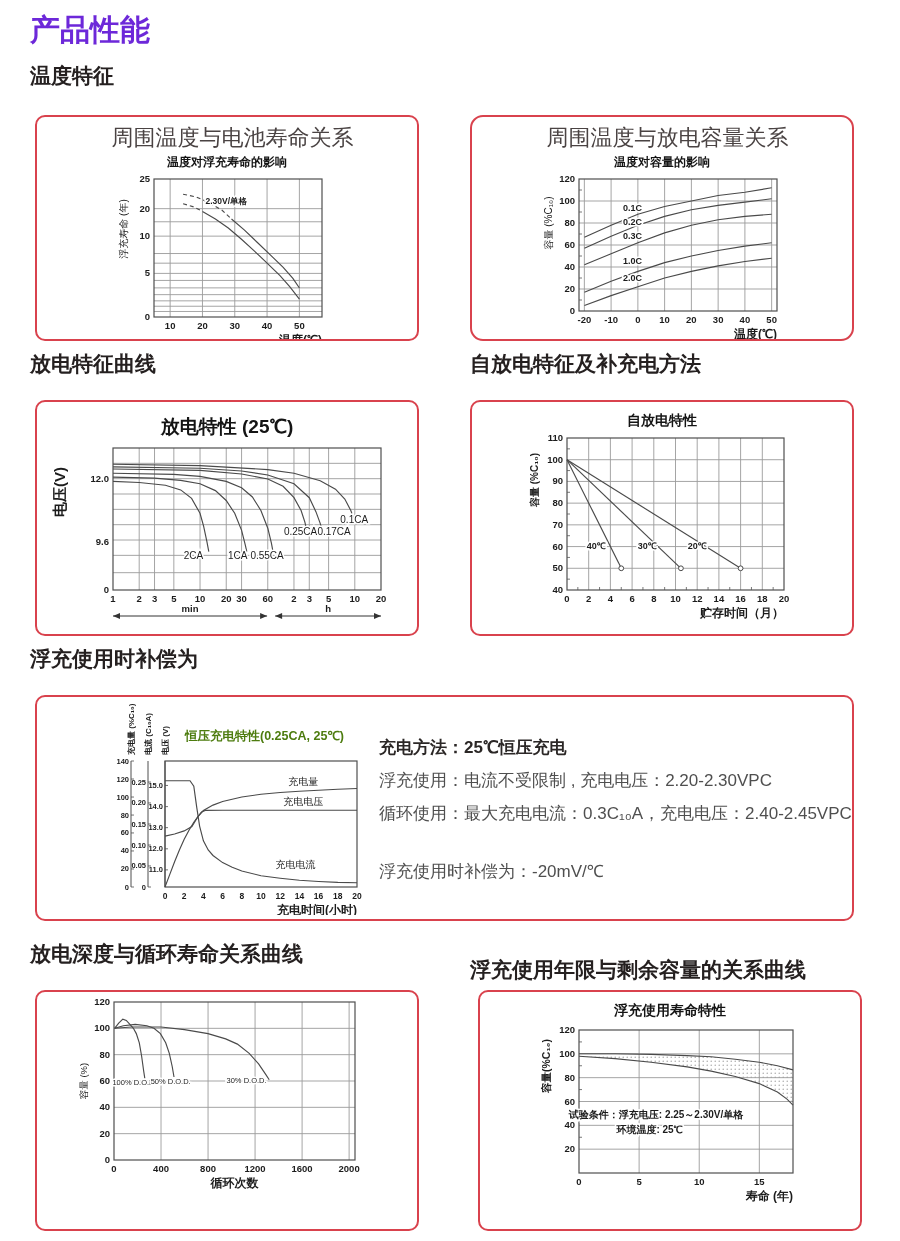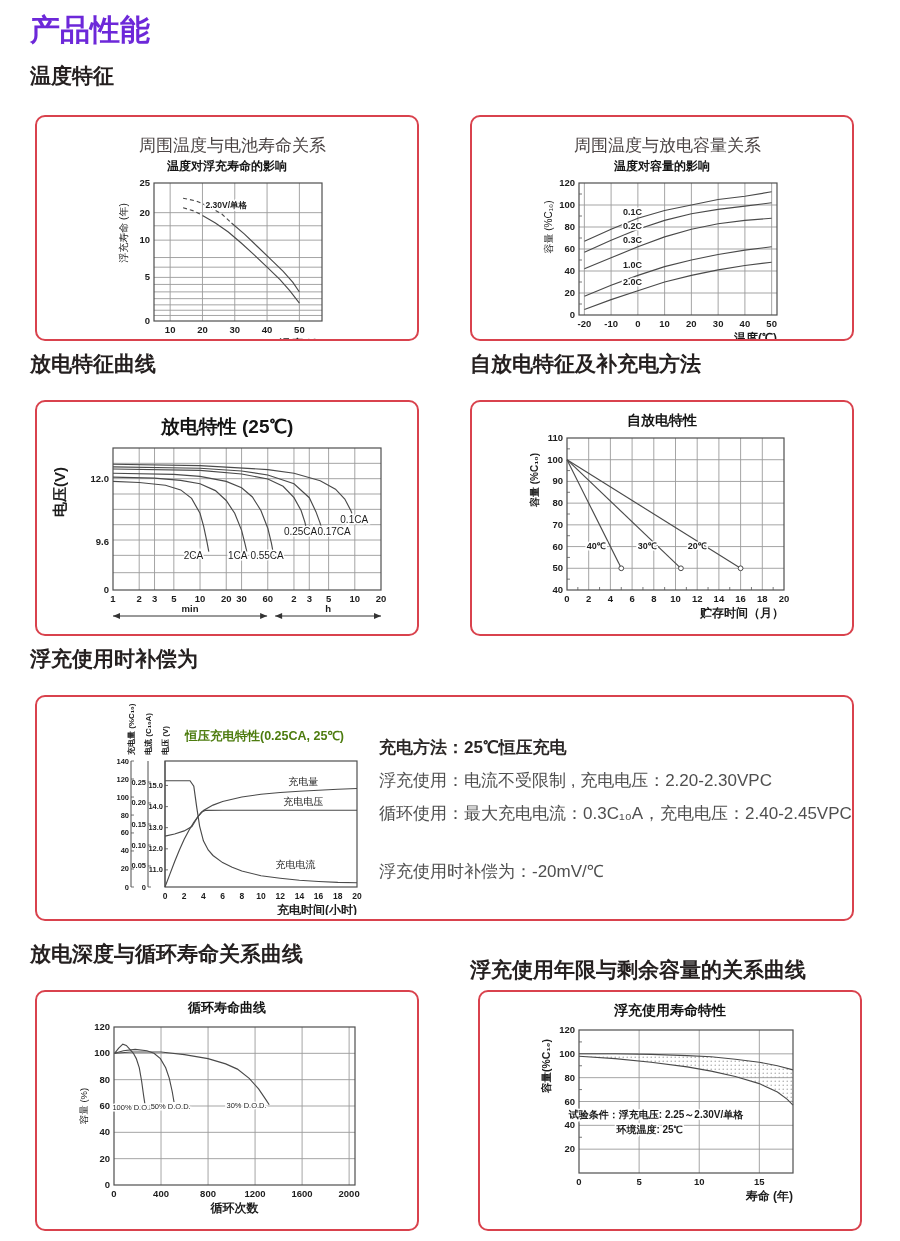--- a/index.html
+++ b/index.html
@@ -1,20 +1,20 @@
 <!DOCTYPE html>
 <html><head>
 <meta charset="utf-8">
 <style>
   html,body{margin:0;padding:0;background:#fff;}
   body{width:900px;height:1241px;position:relative;font-family:"Liberation Sans",sans-serif;color:#262020;}
   .h1{position:absolute;left:30px;top:10px;font-size:30px;font-weight:700;color:#6d28d9;}
   .h2{position:absolute;font-size:21px;font-weight:700;color:#252020;}
   .cbox{position:absolute;border:2px solid #d9424d;border-radius:10px;background:#fff;overflow:hidden;text-align:center;}
-  .ct-big{margin-top:17px;font-size:17px;font-weight:400;color:#4a4343;padding-left:11px;}
+  .ct-big{margin-top:6px;font-size:22px;font-weight:400;color:#4a4343;padding-left:11px;}
   .ct-sub{margin-top:1px;font-size:12px;font-weight:700;color:#141414;}
   .ct-b19{margin-top:12px;font-size:19px;font-weight:700;color:#141414;}
   .ct-b14{margin-top:10px;font-size:14px;font-weight:700;color:#141414;}
   .ct-b13{margin-top:7px;font-size:13px;font-weight:700;color:#141414;}
   .chost svg{display:block;margin:0 auto;}
   .c5title{position:absolute;left:148px;top:30px;width:210px;font-size:12.5px;font-weight:700;color:#4d7c0f;text-align:left;}
   .ctext{position:absolute;left:342px;top:34px;text-align:left;}
   .ctext .tl{font-size:17px;line-height:33px;color:#4f4f4f;white-space:nowrap;}
   .ctext .tl.strong{font-weight:700;color:#2b2726;}
   .ctext .gap{height:25px;}
@@ -63,21 +63,21 @@
         <text x="283" y="173" font-size="12" text-anchor="end" fill="#1c1c1c" font-family="&quot;Liberation Sans&quot;,sans-serif" font-weight="700">温度(℃)</text>
         <path d="M144.1,23.2L157.0,25.9L169.9,31.5L182.8,39.0L192.5,48.0" fill="none" stroke="#4a4a4a" stroke-width="1.15" stroke-dasharray="4 3"></path>
         <path d="M192.5,48.0L205.5,59.1L218.4,71.5L231.3,83.9L244.2,96.3L253.9,107.4L260.4,117.0" fill="none" stroke="#4a4a4a" stroke-width="1.15"></path>
         <path d="M144.1,32.8L153.8,35.6L163.5,40.4" fill="none" stroke="#4a4a4a" stroke-width="1.15" stroke-dasharray="4 3"></path>
         <path d="M163.5,40.4L176.4,48.0L189.3,57.0L202.2,68.0L215.2,79.8L228.1,92.2L241.0,104.6L250.7,115.6L260.4,128.1" fill="none" stroke="#4a4a4a" stroke-width="1.15"></path>
         <text x="187.24" y="32.84" font-size="8.5" text-anchor="middle" fill="#1c1c1c" font-family="&quot;Liberation Sans&quot;,sans-serif" font-weight="700" paint-order="stroke" stroke="#fff" stroke-width="3">2.30V/单格</text>
       </svg>
     </div>
 </div>
 
-<div class="cbox" style="left:470px;top:115px;width:380px;height:222px;">
+<div class="cbox" style="left:470px;top:115px;width:380px;height:222px;border-radius:13px;">
   <div class="ct-big">周围温度与放电容量关系</div>
   <div class="ct-sub">温度对容量的影响</div>
   <div class="chost">
       <svg width="376" height="186" viewBox="0 0 376 186">
         <line x1="110.35135135135135" y1="8" x2="110.35135135135135" y2="140" stroke="#9b9b9b" stroke-width="0.9"></line>
         <line x1="137.10810810810813" y1="8" x2="137.10810810810813" y2="140" stroke="#9b9b9b" stroke-width="0.9"></line>
         <line x1="163.86486486486487" y1="8" x2="163.86486486486487" y2="140" stroke="#9b9b9b" stroke-width="0.9"></line>
         <line x1="190.6216216216216" y1="8" x2="190.6216216216216" y2="140" stroke="#9b9b9b" stroke-width="0.9"></line>
         <line x1="217.3783783783784" y1="8" x2="217.3783783783784" y2="140" stroke="#9b9b9b" stroke-width="0.9"></line>
         <line x1="244.13513513513513" y1="8" x2="244.13513513513513" y2="140" stroke="#9b9b9b" stroke-width="0.9"></line>
@@ -343,21 +343,20 @@
     <div class="gap"></div>
     <div class="tl">浮充使用时补偿为：-20mV/℃</div>
 
   </div>
 </div>
 
 <div class="h2" style="left:30px;top:940px;">放电深度与循环寿命关系曲线</div>
 <div class="h2" style="left:470px;top:940px;margin-top:16px;">浮充使用年限与剩余容量的关系曲线</div>
 
 <div class="cbox" style="left:35px;top:990px;width:380px;height:237px;">
-  <div class="ct-b13">循环寿命曲线</div>
   <div class="chost">
       <svg width="376" height="200" viewBox="0 0 376 200">
         <line x1="122.02439024390245" y1="10" x2="122.02439024390245" y2="168" stroke="#9b9b9b" stroke-width="0.9"></line>
         <line x1="169.0487804878049" y1="10" x2="169.0487804878049" y2="168" stroke="#9b9b9b" stroke-width="0.9"></line>
         <line x1="216.0731707317073" y1="10" x2="216.0731707317073" y2="168" stroke="#9b9b9b" stroke-width="0.9"></line>
         <line x1="263.0975609756098" y1="10" x2="263.0975609756098" y2="168" stroke="#9b9b9b" stroke-width="0.9"></line>
         <line x1="310.1219512195122" y1="10" x2="310.1219512195122" y2="168" stroke="#9b9b9b" stroke-width="0.9"></line>
         <line x1="75" y1="141.66666666666669" x2="316" y2="141.66666666666669" stroke="#9b9b9b" stroke-width="0.9"></line>
         <line x1="75" y1="115.33333333333333" x2="316" y2="115.33333333333333" stroke="#9b9b9b" stroke-width="0.9"></line>
         <line x1="75" y1="89" x2="316" y2="89" stroke="#9b9b9b" stroke-width="0.9"></line>

